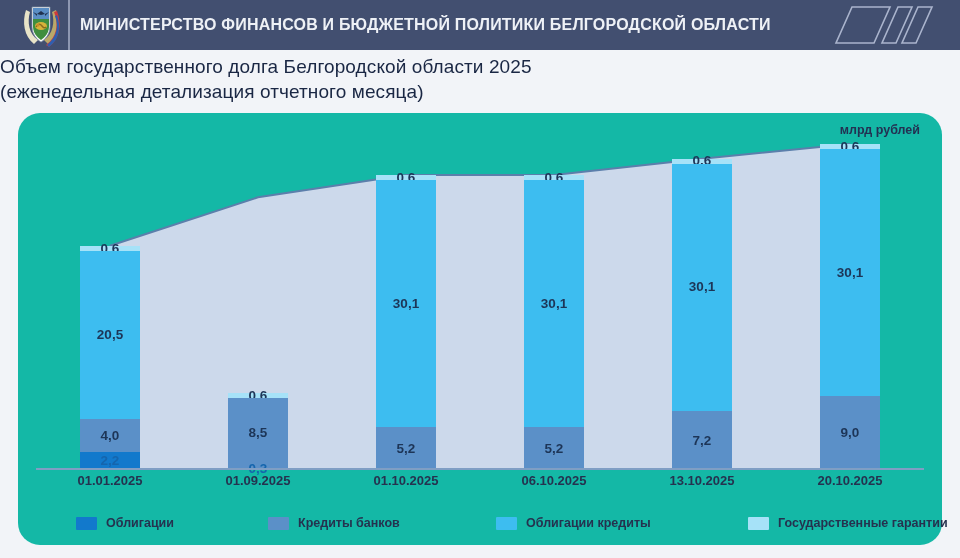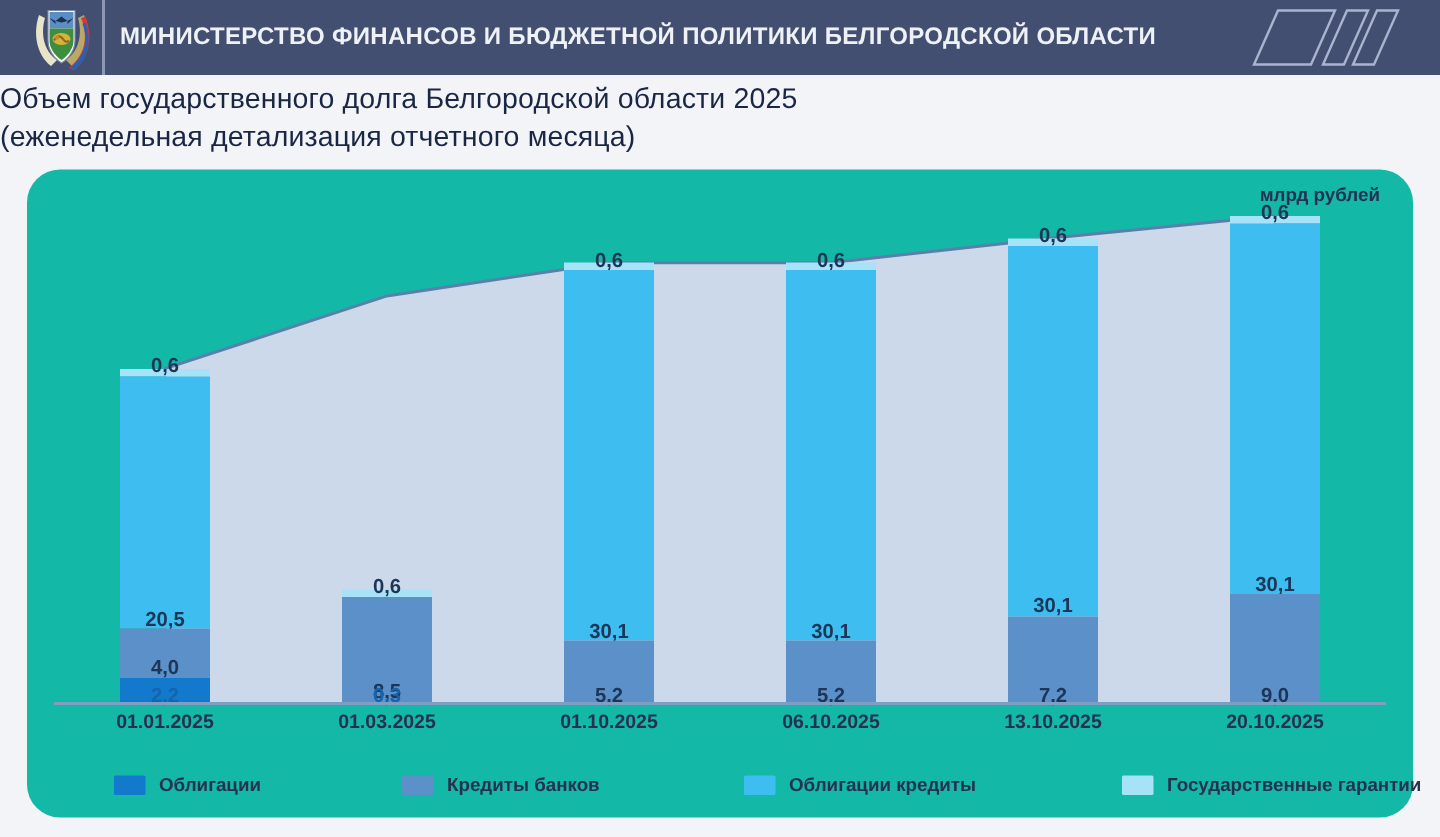--- a/index.html
+++ b/index.html
@@ -112,21 +112,21 @@
     bottom: 0;
     width: 60px;
     display: flex;
     flex-direction: column;
     justify-content: flex-end;
   }
   .seg {
     position: relative;
     width: 100%;
     display: flex;
-    align-items: flex-end;
+    align-items: center;
     justify-content: center;
     font-size: 13.5px;
     font-weight: bold;
     color: #1d3557;
     box-sizing: border-box;
   }
   .seg-label { line-height: 1; }
   .seg.dark .seg-label { color: #1565ad; }
 
   .axis-line {
@@ -304,21 +304,21 @@
             <span class="seg-label">9,0</span>
           </div>
         </div>
       </div>
 
     <div class="axis-line"></div>
   </div>
 
   <div class="xlabels" id="xlabels">
       <div class="xlabel" style="left: -6px;">01.01.2025</div>
-      <div class="xlabel" style="left: 142px;">01.03.2025</div>
+      <div class="xlabel" style="left: 142px;">01.09.2025</div>
       <div class="xlabel" style="left: 290px;">01.10.2025</div>
       <div class="xlabel" style="left: 438px;">06.10.2025</div>
       <div class="xlabel" style="left: 586px;">13.10.2025</div>
       <div class="xlabel" style="left: 734px;">20.10.2025</div>
     </div>
 
   <div class="legend" id="legend">
       <div class="legend-item" style="left: 40px;">
         <span class="legend-swatch" style="background: rgb(18, 121, 204);"></span>
         <span class="legend-label">Облигации</span>

